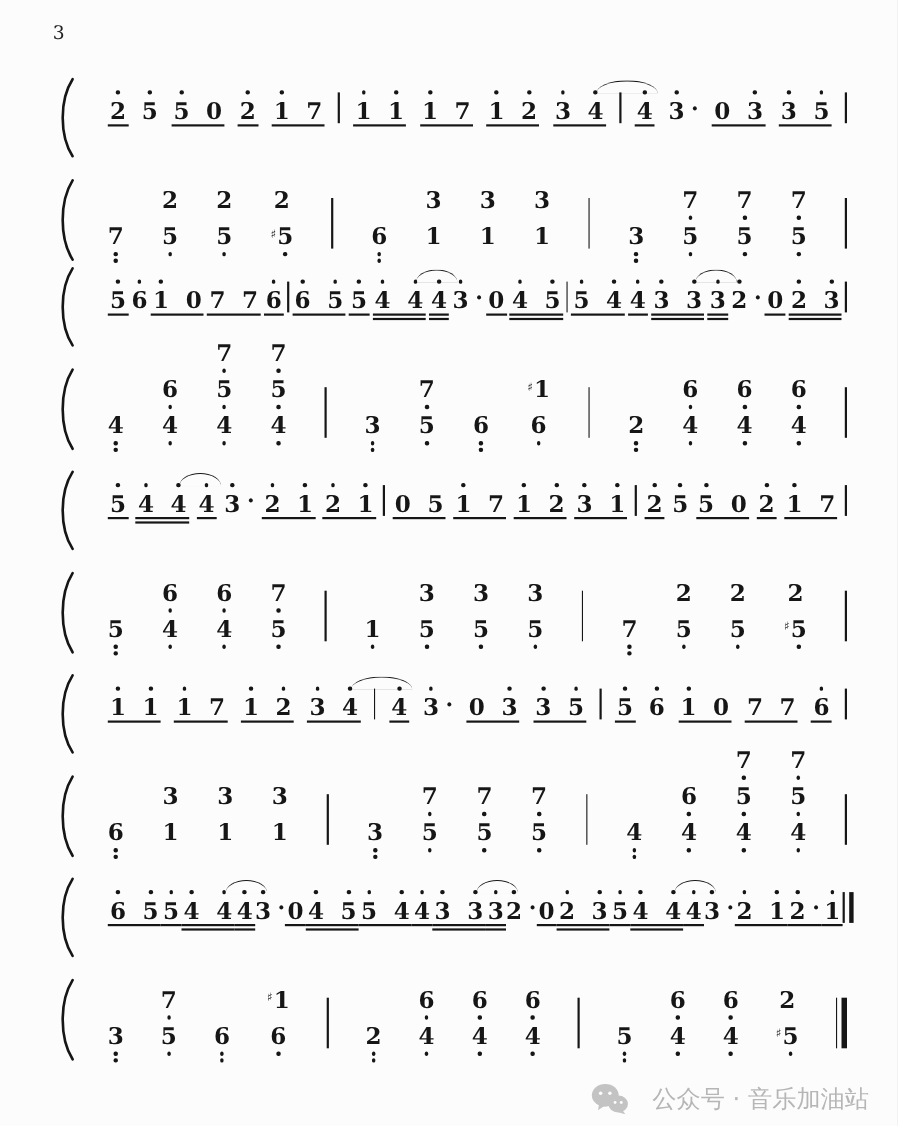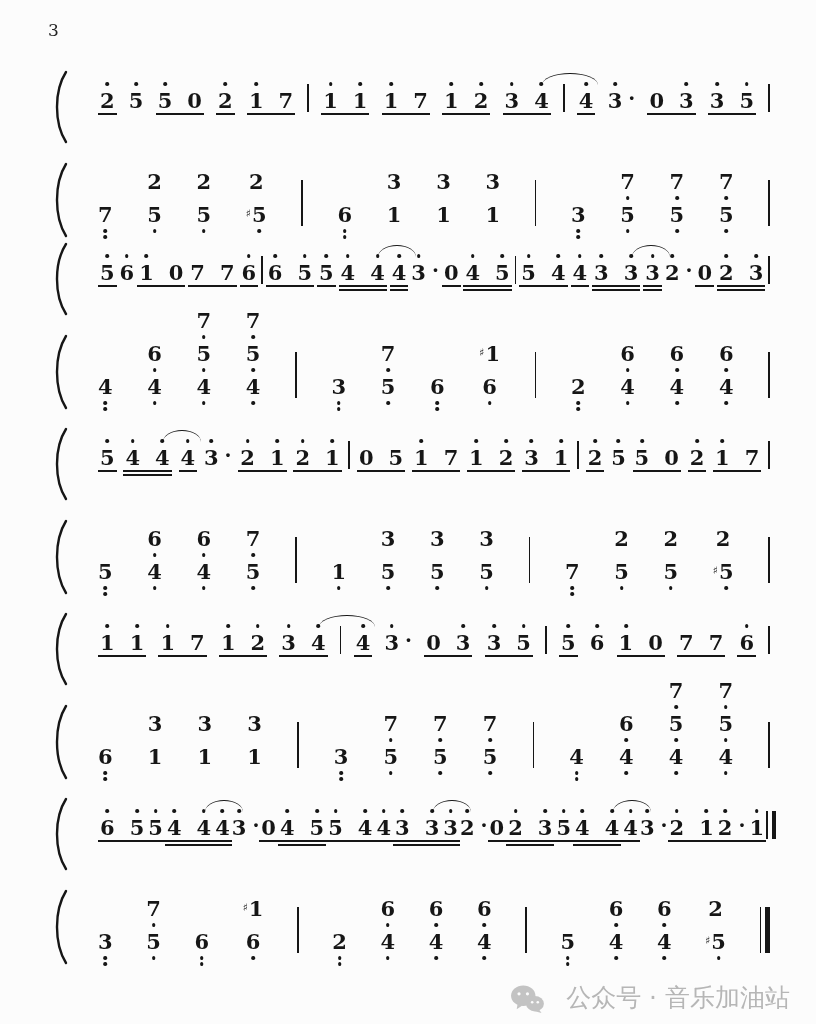--- a/index.html
+++ b/index.html
@@ -28,21 +28,21 @@
   .beam.u2::after{content:"";position:absolute;left:0;right:0;bottom:-3.6px;height:1.7px;background:#161616;}
   .chord{display:flex;flex-direction:column;align-items:center;gap:10px;}
   .tie{position:absolute;left:55%;top:-16px;height:11px;border-top:1.8px solid #161616;
        border-radius:50% 50% 0 0/100% 100% 0 0;z-index:2;}
   .bar{width:1.7px;background:#161616;}
   .m-row .bar{height:28px;}
   .b-row .bar{height:46px;}
   .endbar{display:flex;gap:4px;align-items:flex-end;}
   .endbar .thick{width:4.6px;}
   .footer{position:absolute;right:26px;bottom:10px;display:flex;align-items:flex-end;gap:22px;
-          color:#b6b6b6;font-family:"DejaVu Sans", sans-serif;font-size:25px;}
+          color:#b6b6b6;font-family:"DejaVu Sans", sans-serif;font-size:22px;}
 </style>
 </head>
 <body>
 
 <div class="page">
   <div class="pageno">3</div>
   <div id="score">
       <div class="system" style="top: 68px;">
         <svg width="22" height="74" viewBox="0 0 22 74" class="brace" style="position: absolute; left: 10px; top: 2px;">
           <path d="M16 2 C4 20.720000000000002, 4 53.28, 16 72" fill="none" stroke="#161616" stroke-width="2.4" stroke-linecap="round"></path>

